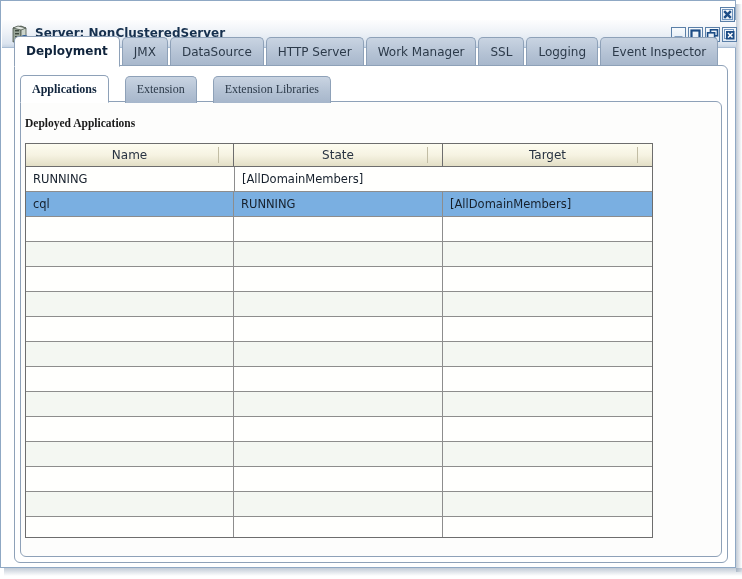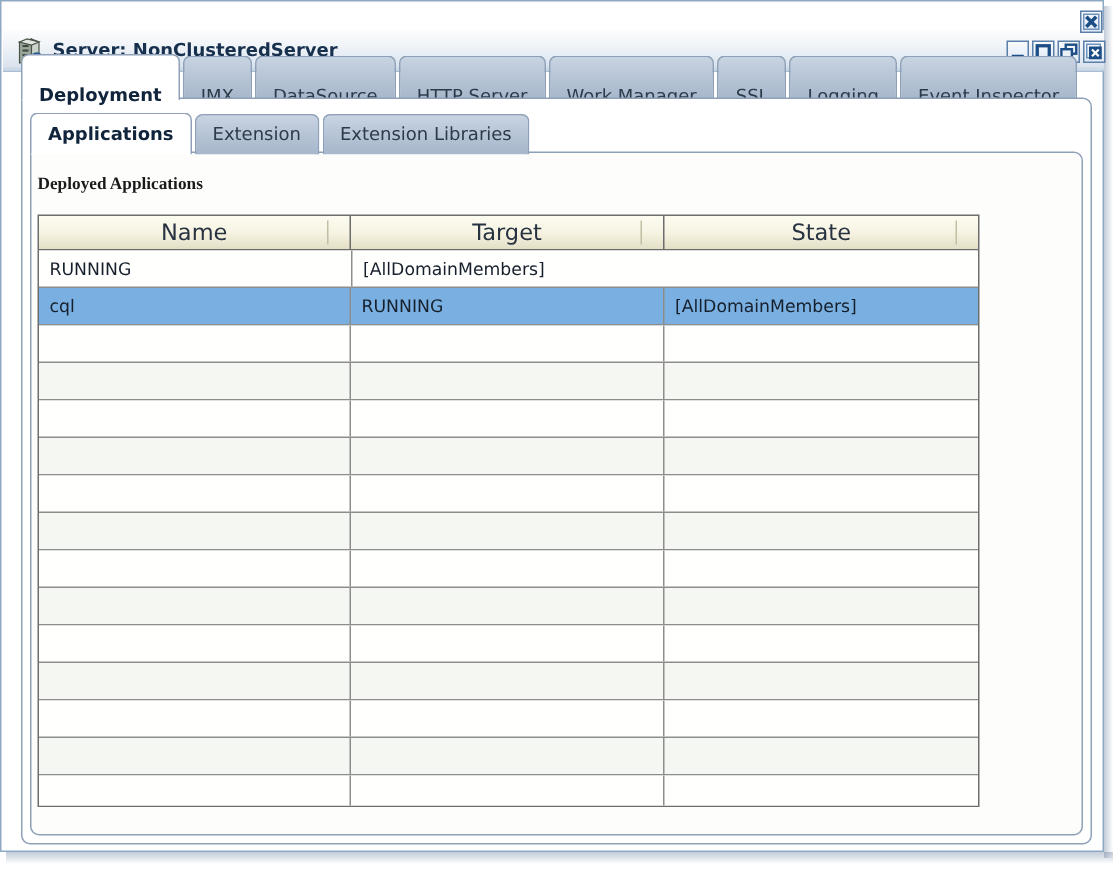--- a/index.html
+++ b/index.html
@@ -80,79 +80,80 @@
     position: absolute;
     left: 14px; top: 36px;
     height: 30px;
     white-space: nowrap;
   }
   .tab {
     display: inline-block;
     position: relative;
     height: 30px;
     line-height: 28px;
-    padding: 12px 11px;
-    margin-right: 2px;
-    font-size: 12px;
-    color: #2c3a4a;
-    background: linear-gradient(to bottom, #c9d4e2 0%, #b4c2d4 55%, #a6b6cb 100%);
-    border: 1px solid #8ea1b8;
-    border-bottom: none;
-    border-radius: 5px 5px 0 0;
-    box-sizing: border-box;
-    vertical-align: bottom;
-    cursor: pointer;
-  }
-  .tab.active {
-    background: #ffffff;
-    color: #10243c;
-    font-weight: bold;
-    border: 1px solid #8ea1b8;
-    border-bottom: 1px solid #ffffff;
-    height: 31px;
-    line-height: 29px;
-    z-index: 5;
-  }
-
-  
-  #panel-outer {
-    position: absolute;
-    left: 14px; top: 65px;
-    width: 714px;
-    height: 498px;
-    background: #ffffff;
-    border: 1px solid #8ea1b8;
-    border-radius: 0 6px 6px 6px;
-    box-sizing: border-box;
-  }
-
-  
-  #subtabstrip {
-    position: absolute;
-    left: 20px; top: 75px;
-    height: 27px;
-    white-space: nowrap;
-    z-index: 6;
-  }
-  .subtab {
-    display: inline-block;
-    height: 27px;
-    line-height: 25px;
     padding: 0 11px;
     margin-right: 2px;
     font-size: 12px;
     color: #2c3a4a;
     background: linear-gradient(to bottom, #c9d4e2 0%, #b4c2d4 55%, #a6b6cb 100%);
     border: 1px solid #8ea1b8;
     border-bottom: none;
     border-radius: 5px 5px 0 0;
     box-sizing: border-box;
     vertical-align: bottom;
     cursor: pointer;
   }
+  .tab.active {
+    background: #ffffff;
+    color: #10243c;
+    font-weight: bold;
+    border: 1px solid #8ea1b8;
+    border-bottom: 1px solid #ffffff;
+    height: 31px;
+    line-height: 29px;
+    z-index: 5;
+  }
+
+  
+  #panel-outer {
+    position: absolute;
+    left: 14px; top: 65px;
+    width: 714px;
+    height: 498px;
+    background: #ffffff;
+    border: 1px solid #8ea1b8;
+    border-radius: 0 6px 6px 6px;
+    box-sizing: border-box;
+  }
+
+  
+  #subtabstrip {
+    position: absolute;
+    left: 20px; top: 75px;
+    height: 27px;
+    white-space: nowrap;
+    z-index: 6;
+  }
+  .subtab {
+    display: inline-block;
+    height: 27px;
+    line-height: 25px;
+    padding: 0 11px;
+    margin-right: 16px;
+    font-size: 12px;
+    color: #2c3a4a;
+    background: linear-gradient(to bottom, #c9d4e2 0%, #b4c2d4 55%, #a6b6cb 100%);
+    border: 1px solid #8ea1b8;
+    border-bottom: none;
+    border-radius: 5px 5px 0 0;
+    box-sizing: border-box;
+    vertical-align: bottom;
+    cursor: pointer;
+    font-family: Liberation Serif, serif;
+  }
   .subtab.active {
     background: #ffffff;
     color: #10243c;
     font-weight: bold;
     border-bottom: 1px solid #ffffff;
     height: 28px;
     line-height: 26px;
   }
 
   
@@ -192,21 +193,21 @@
     height: 23px;
     background: linear-gradient(to bottom, #fdfcf0 0%, #f6f3e2 50%, #e3dfc6 100%);
     border-bottom: 1px solid #6d6d6d;
     box-sizing: border-box;
   }
   .th {
     position: relative;
     display: flex;
     align-items: center;
     justify-content: center;
-    font-size: 15px;
+    font-size: 12px;
     color: #283342;
     box-sizing: border-box;
     border-right: 1px solid #6d6d6d;
     overflow: hidden;
     white-space: nowrap;
   }
   .th:last-child { border-right: none; }
   .th .grip {
     position: absolute;
     right: 14px;
@@ -310,25 +311,25 @@
 
 <div id="section-title">Deployed Applications</div>
 
 <div id="table">
   <div id="thead">
       <div class="th" style="width: 208px;">
         <span>Name</span>
         <span class="grip"></span>
       </div>
       <div class="th" style="width: 209px;">
+        <span>State</span>
+        <span class="grip"></span>
+      </div>
+      <div class="th" style="width: 209px;">
         <span>Target</span>
-        <span class="grip"></span>
-      </div>
-      <div class="th" style="width: 209px;">
-        <span>State</span>
         <span class="grip"></span>
       </div>
     </div>
   <div id="tbody">
       <div class="trow even">
         <div class="td" style="width: 209px;">RUNNING</div>
         <div class="td" style="width: 209px;">[AllDomainMembers]</div>
       </div>
       <div class="trow selected">
         <div class="td" style="width: 208px;">cql</div>

